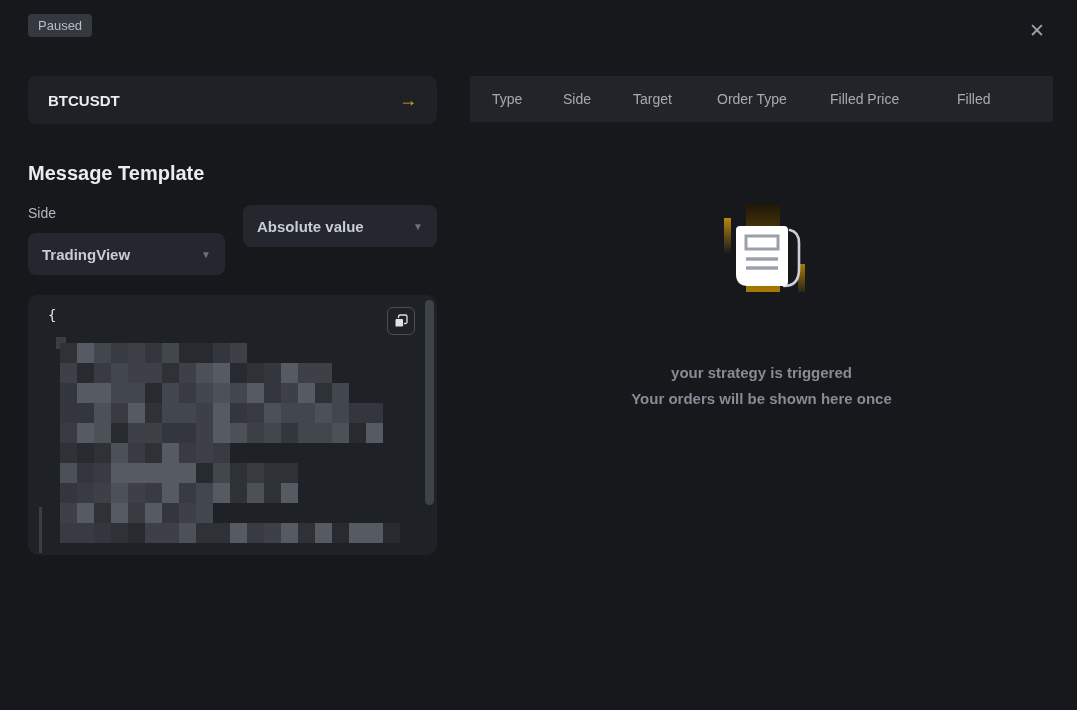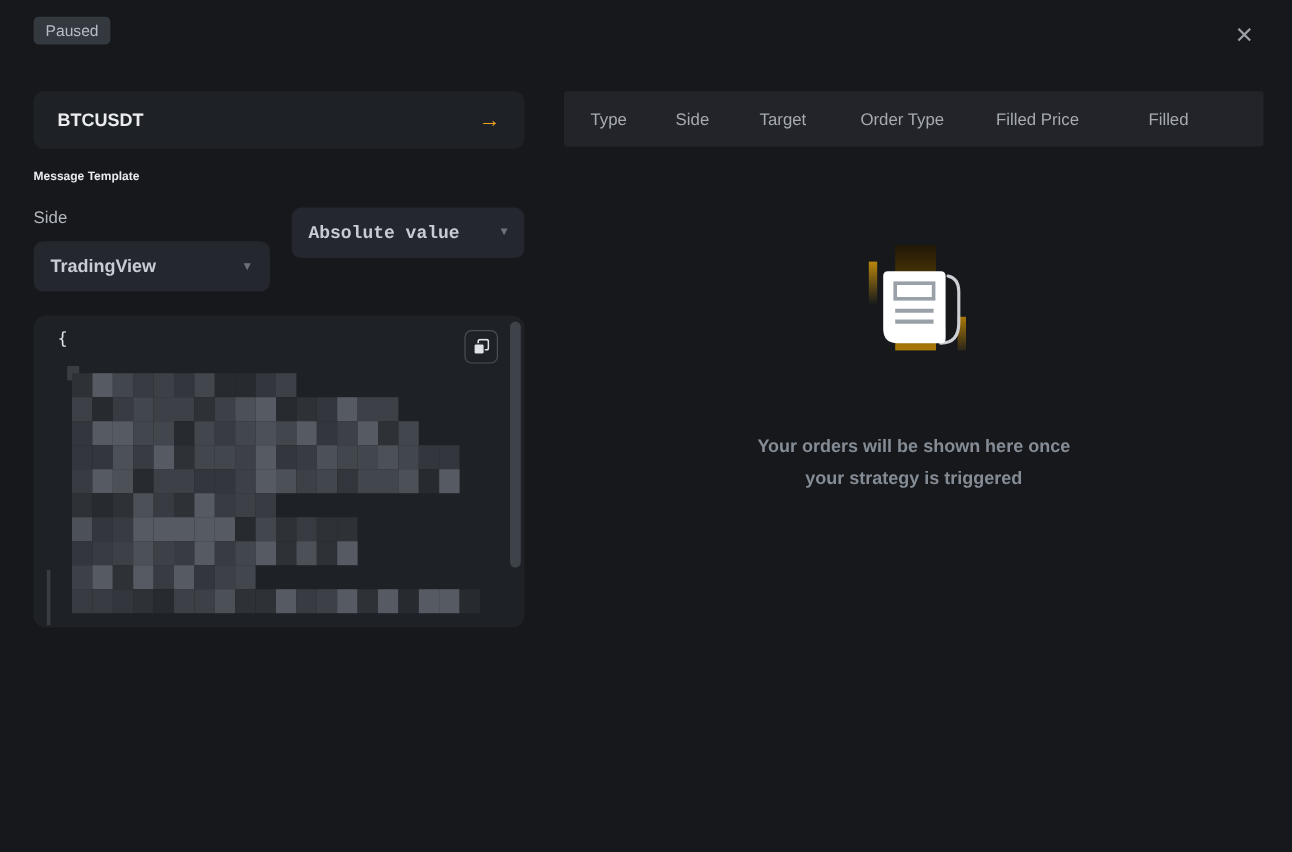--- a/index.html
+++ b/index.html
@@ -30,32 +30,32 @@
   .left-col { position:absolute; left:28px; top:76px; width:409px; }
   .field-label { font-size:14px; color:#c2c7ce; margin-bottom:10px; }
   .symbol-input {
     height:48px; background:#1e2126; border-radius:8px;
     display:flex; align-items:center; justify-content:space-between;
     padding:0 20px; cursor:pointer;
   }
   .symbol-value { font-size:15px; font-weight:bold; color:#eaecef; }
   .arrow { font-size:18px; font-weight:bold; }
 
-  .section-heading { font-size:10px; font-weight:bold; color:#eaecef; margin:18px 0 20px; }
+  .section-heading { font-size:20px; font-weight:bold; color:#eaecef; margin:38px 0 20px; }
 
   .dd-row { display:flex; gap:18px; }
   .dd-group { display:flex; flex-direction:column; }
   .dd-group .field-label { color:#b3b9c0; margin-bottom:12px; }
   .dropdown {
     height:42px; background:#24272d; border-radius:8px;
     display:flex; align-items:center; justify-content:space-between;
     padding:0 14px; cursor:pointer;
   }
   .dd-side { width:197px; }
-  .dd-amount { width:194px;font-family:Liberation Mono, monospace; }
+  .dd-amount { width:194px; }
   .dd-value { font-size:15px; font-weight:600; color:#c8cdd5; }
   .caret { font-size:10px; color:#6b7178; margin-left:10px; }
 
   
   .code-block {
     position:relative; margin-top:20px; width:409px; height:260px;
     background:#1e2126; border-radius:10px; overflow:hidden;
   }
   .brace {
     position:absolute; left:20px; top:12px;
@@ -354,19 +354,19 @@
         <rect x="46" y="6" width="34" height="88" fill="url(#barMain)"></rect>
         <rect x="24" y="20" width="7" height="36" fill="url(#barSmallL)"></rect>
         <rect x="98" y="66" width="7" height="28" fill="url(#barSmallR)"></rect>
         <path d="M90 32 q 9 2 9 13 v 26 q 0 17 -15 17" fill="none" stroke="#cdd1d6" stroke-width="2.6" stroke-linecap="round"></path>
         <path d="M36 32 q0-4 4-4 h44 q4 0 4 4 v52 q0 4-4 4 H48 q-12 0-12-12 Z" fill="#ffffff"></path>
         <rect x="46" y="38" width="32" height="13" fill="#ffffff" stroke="#9aa0a8" stroke-width="3"></rect>
         <line x1="46" y1="61" x2="78" y2="61" stroke="#9aa0a8" stroke-width="3.4"></line>
         <line x1="46" y1="70" x2="78" y2="70" stroke="#9aa0a8" stroke-width="3.4"></line>
       </svg>
       <div class="empty-text">
+        <div>your strategy is triggered</div>
         <div>Your orders will be shown here once</div>
-        <div>your strategy is triggered</div>
       </div>
     </div>
   </div>
 
 </div>
 
 </body></html>

